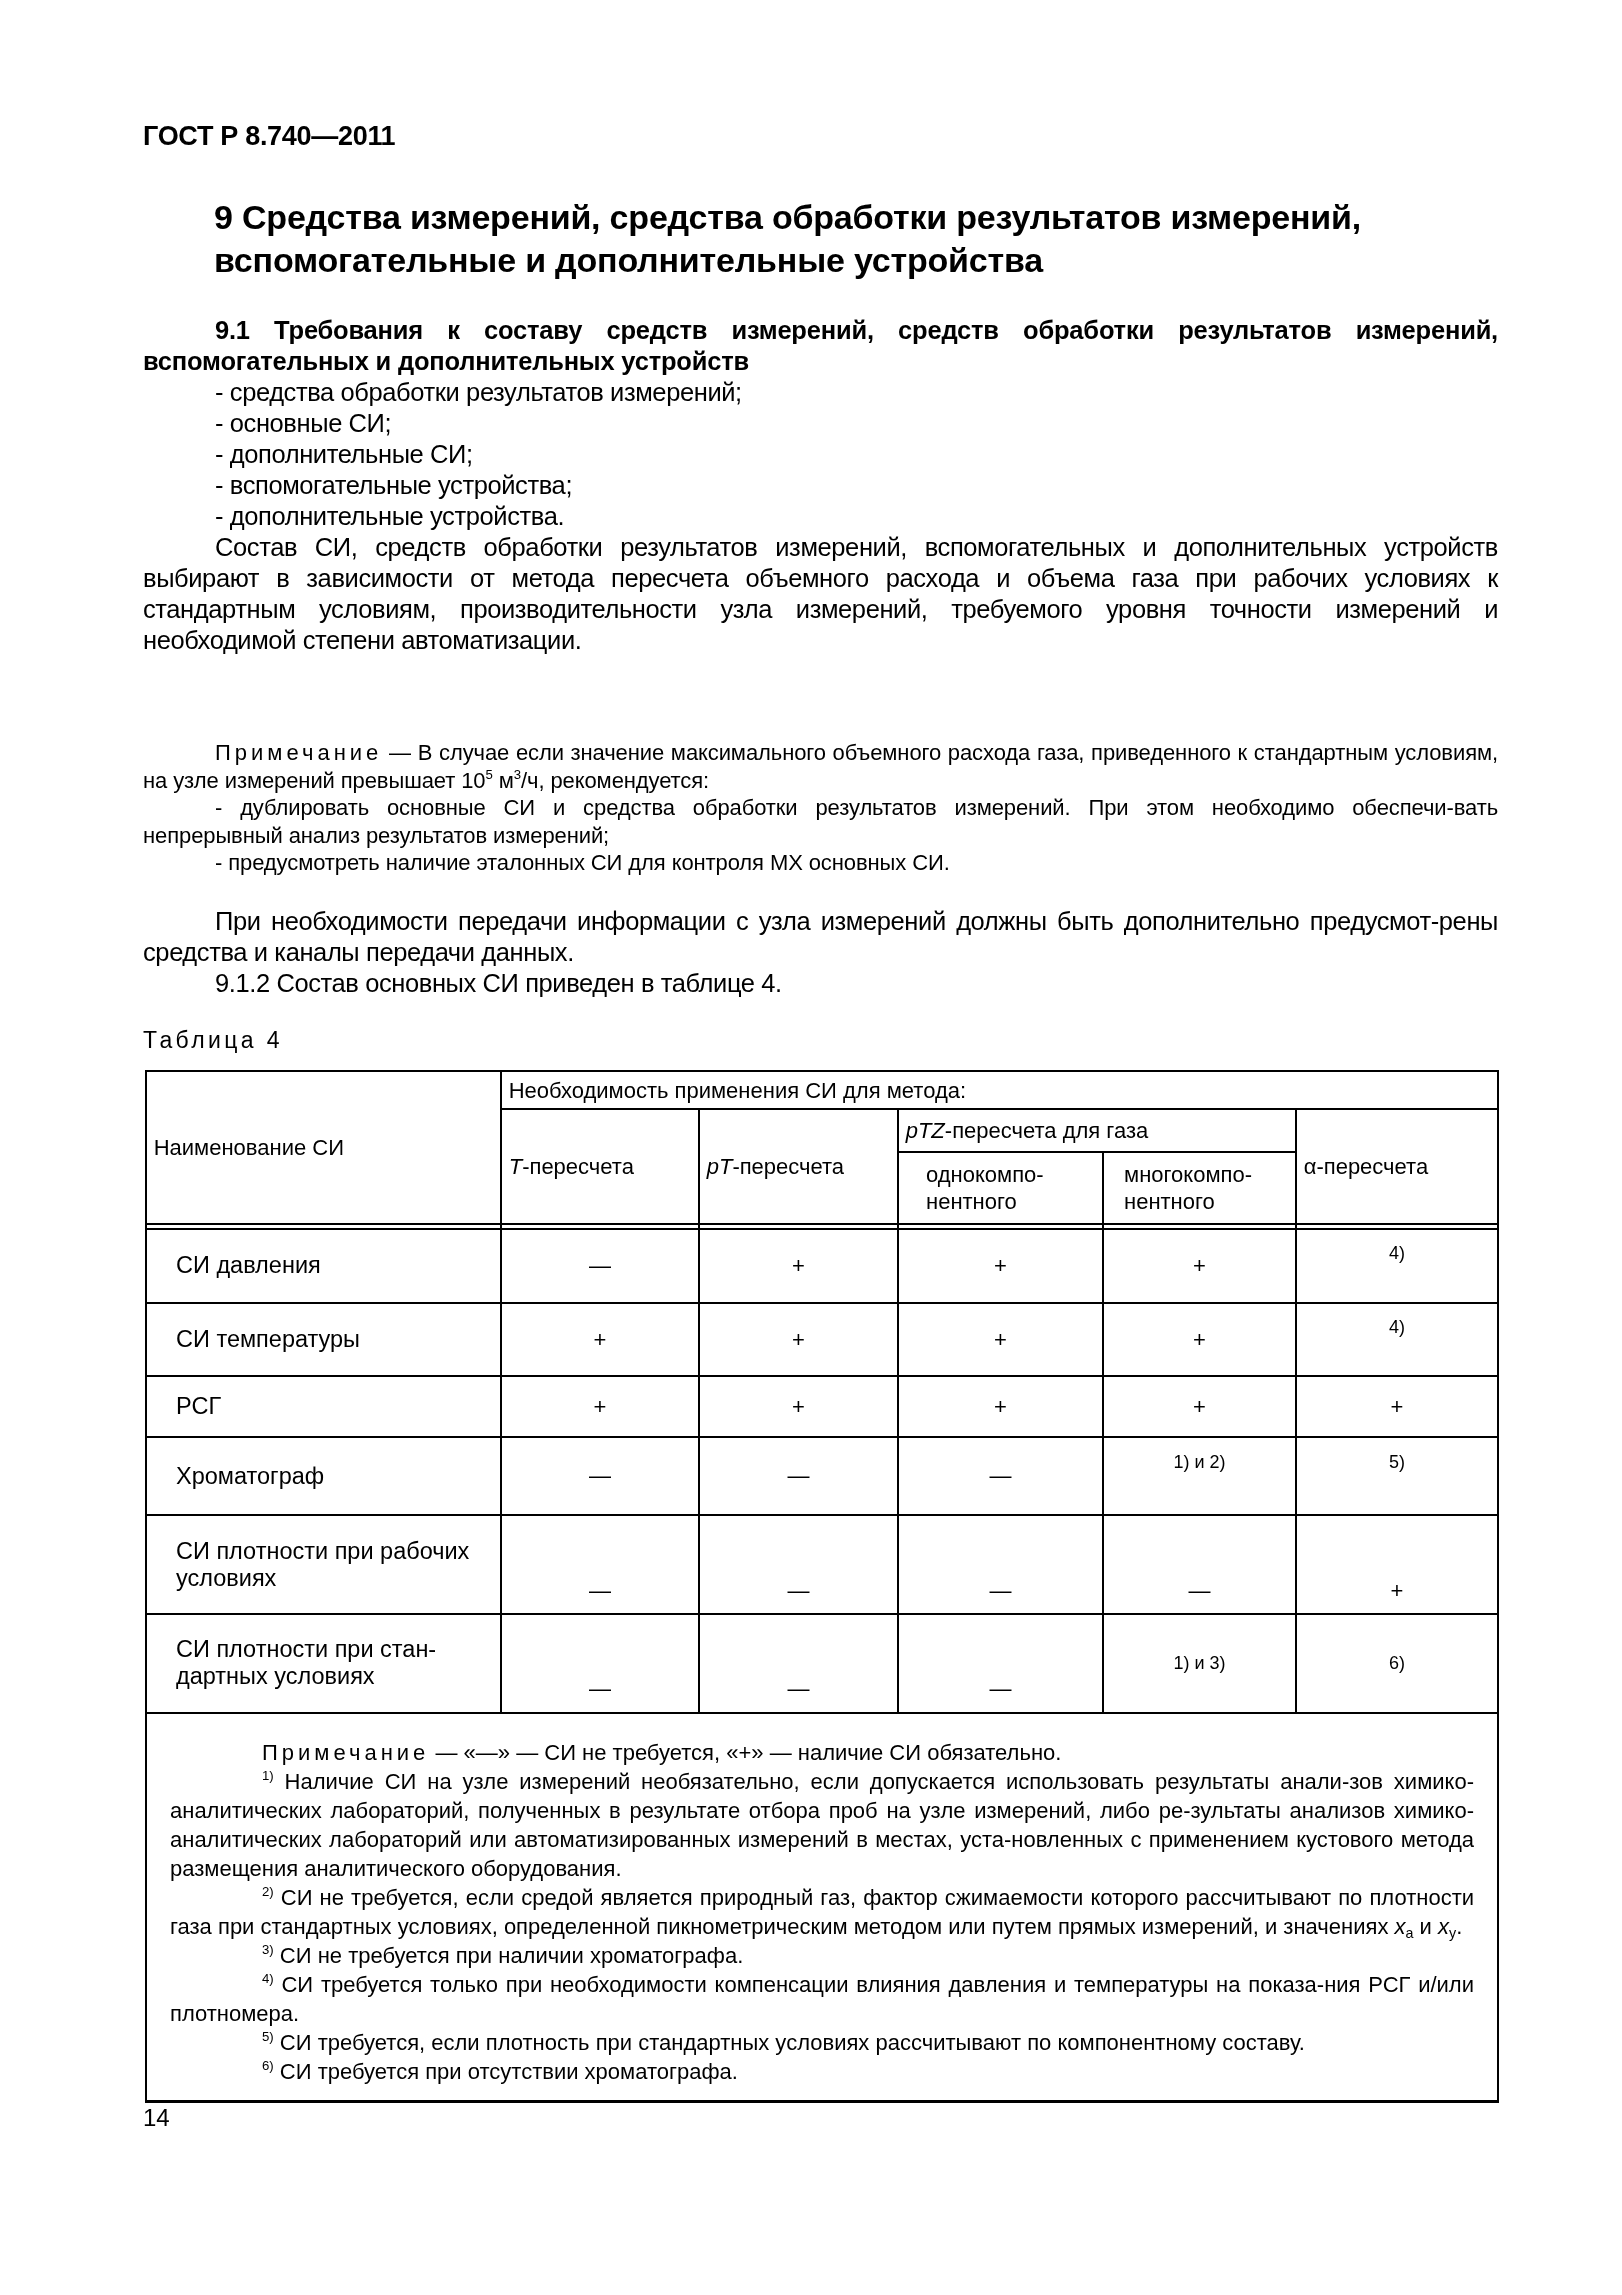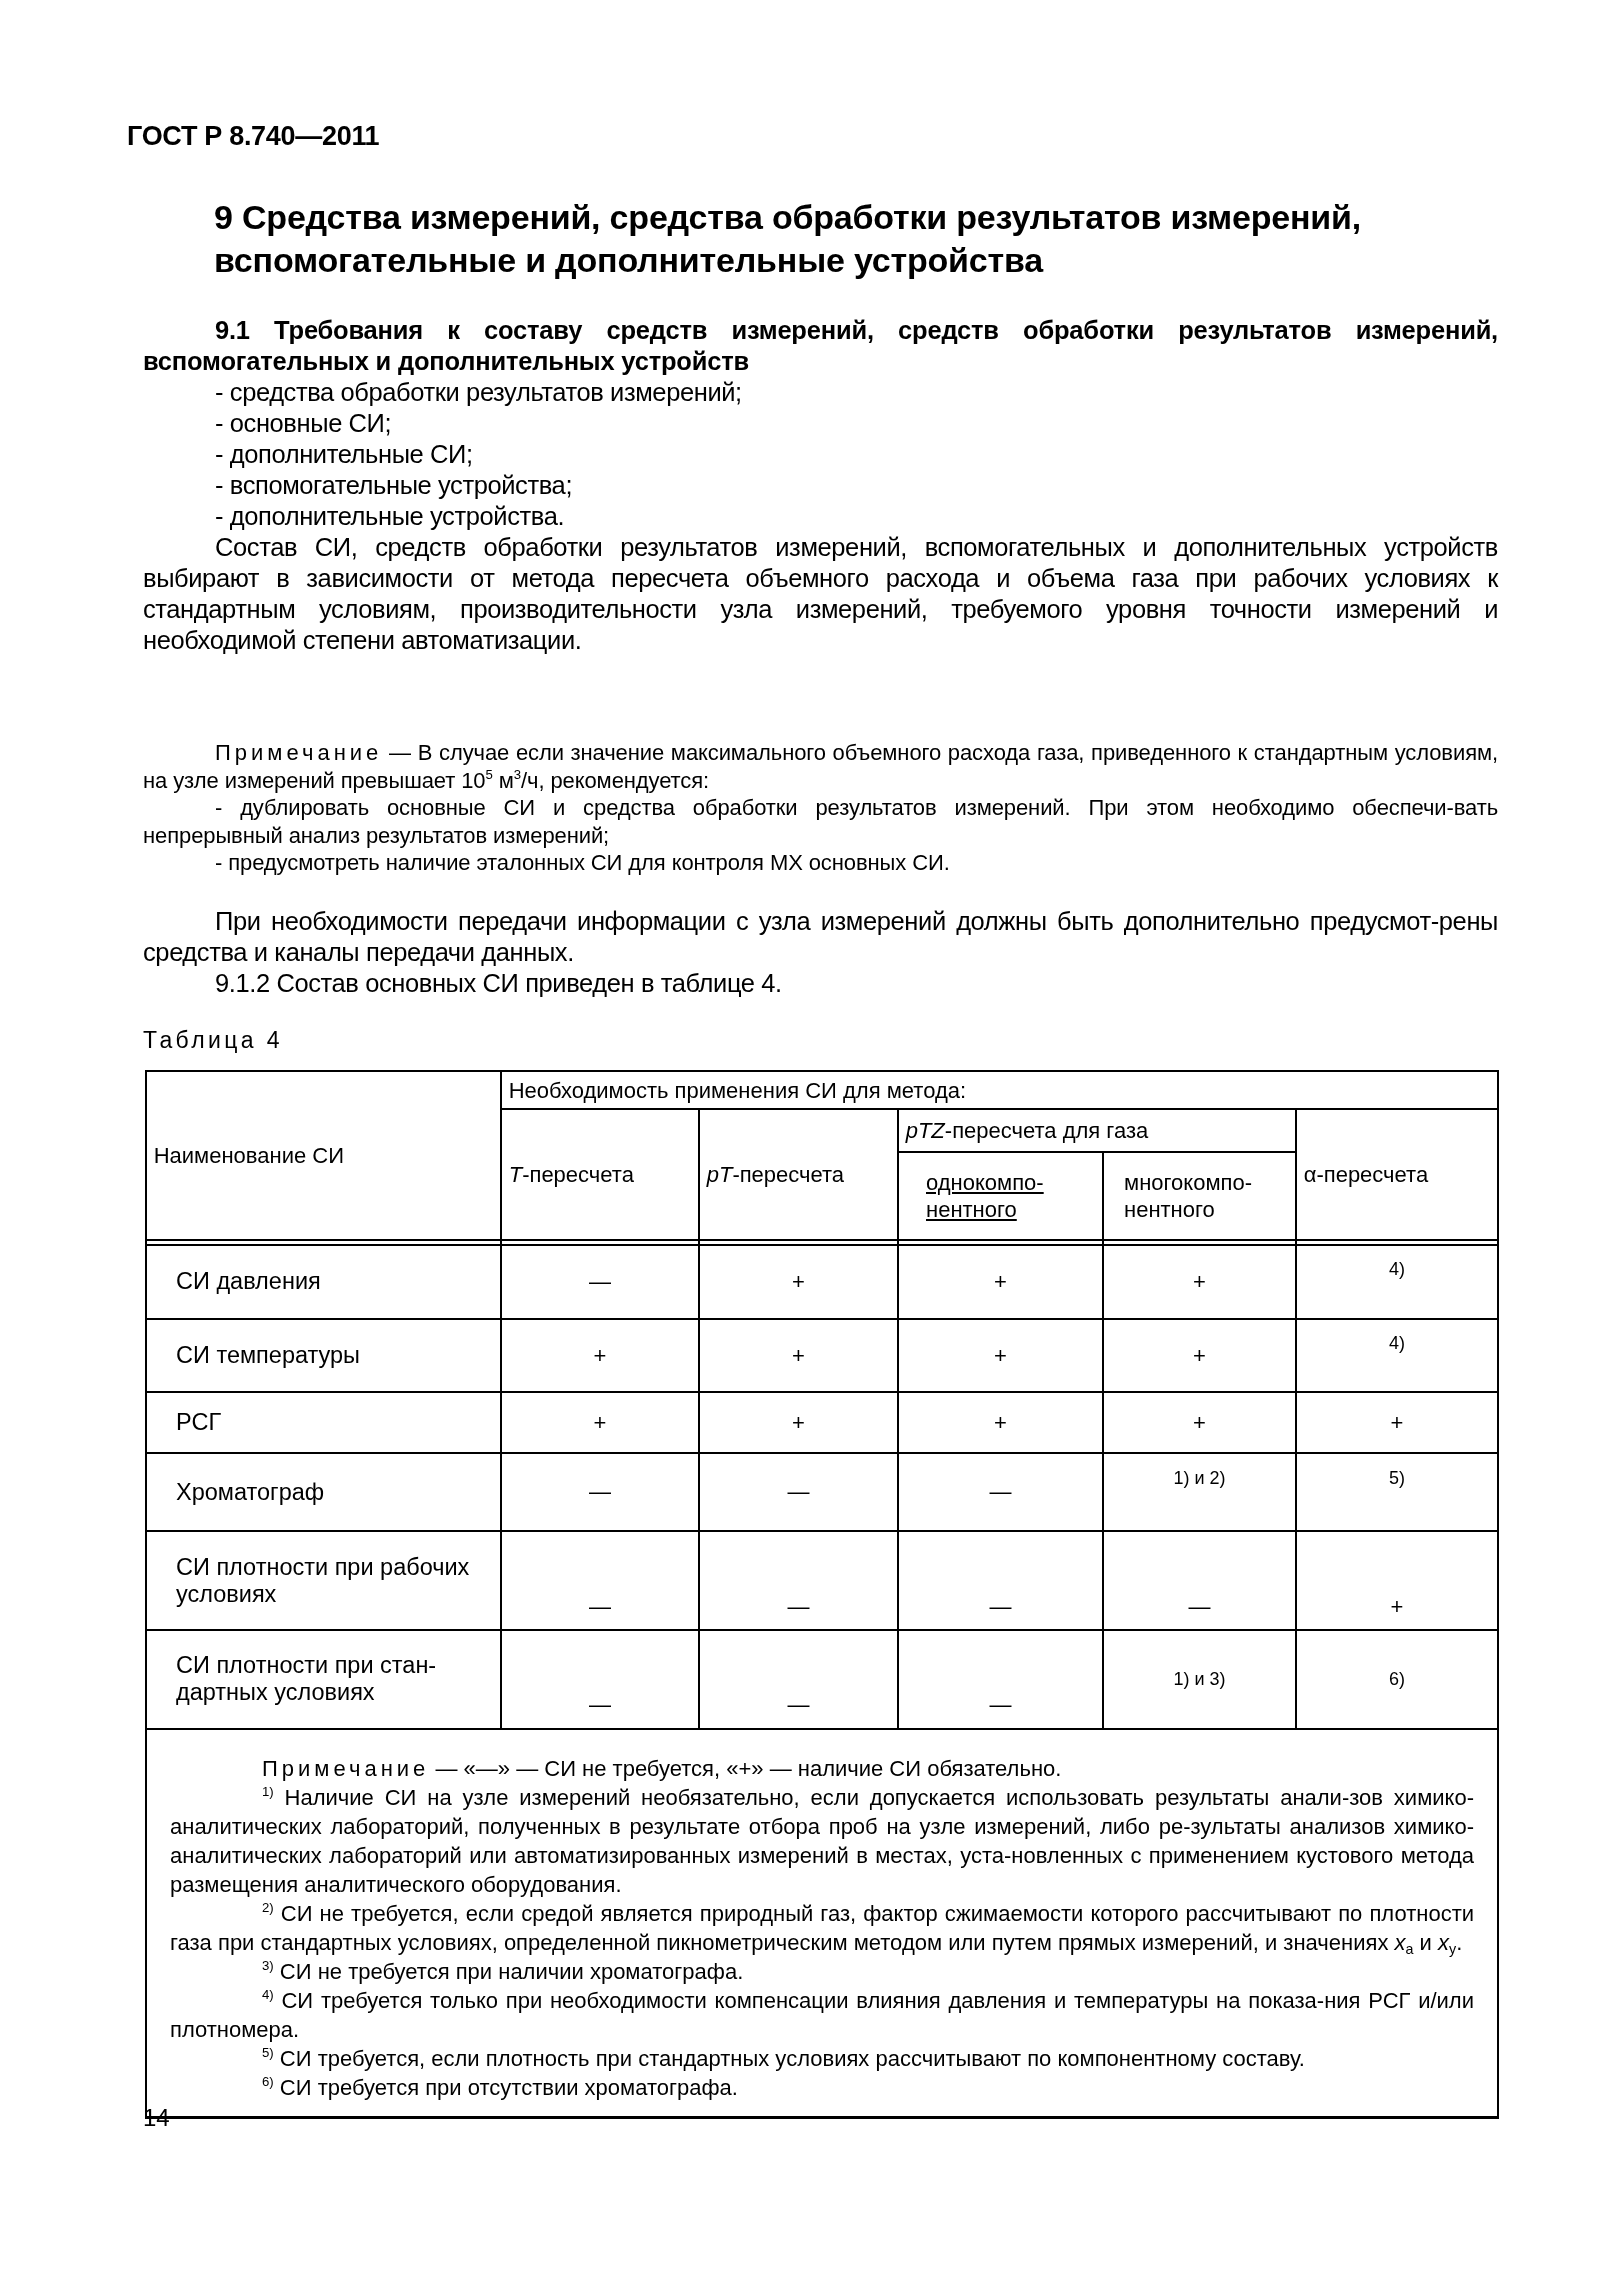--- a/index.html
+++ b/index.html
@@ -1,19 +1,19 @@
 <!DOCTYPE html>
 <html style="font-size:10.7px"><head>
 <meta charset="utf-8">
 <style>
   html, body { margin: 0; padding: 0; background: #ffffff; }
   body { width: 1623px; height: 2295px; position: relative; overflow: hidden;
          font-family: "Liberation Sans", sans-serif; color: #000; }
   .abs { position: absolute; }
-  .doc-code { left: 127px; top: 121px; font-size: 27px; font-weight: bold; letter-spacing: -0.3px; }
+  .doc-code { left: 143px; top: 121px; font-size: 27px; font-weight: bold; letter-spacing: -0.3px; }
   .sec-title { left: 214px; top: 196px; width: 1273px; font-size: 34px; font-weight: bold; line-height: 43px; letter-spacing: -0.2px; }
   .sub-title { left: 143px; top: 315px; width: 1355px; font-size: 25.5px; font-weight: bold; line-height: 31px; text-align: justify; text-indent: 72px; letter-spacing: -0.2px; }
   .body-text { left: 143px; width: 1355px; font-size: 25.5px; line-height: 31px; letter-spacing: -0.4px; }
   .body-text p { margin: 0; text-align: justify; }
   .ind { text-indent: 72px; }
   .note { font-size: 22px; line-height: 27.5px; letter-spacing: -0.1px; }
   .spaced { letter-spacing: 4px; }
   sup { font-size: 0.6em; line-height: 0; vertical-align: 0.7em; }
   sub { font-size: 0.65em; line-height: 0; vertical-align: -0.25em; }
   .tbl-caption { left: 143px; top: 1027px; font-size: 23px; letter-spacing: 3.4px; }
@@ -89,21 +89,21 @@
     <th rowspan="3">Наименование СИ</th>
     <th colspan="5">Необходимость применения СИ для  метода:</th>
   </tr>
   <tr class="h-mid">
     <th rowspan="2"><i>T</i><span>-пересчета</span></th>
     <th rowspan="2"><i>pT</i><span>-пересчета</span></th>
     <th colspan="2"><i>pTZ</i><span>-пересчета для газа</span></th>
     <th rowspan="2">α-пересчета</th>
   </tr>
   <tr class="h-low hdr-last">
-    <th style="padding:16px 27px;text-decoration:underline;">однокомпо-нентного</th>
+    <th style="padding:8px 27px;">однокомпо-нентного</th>
     <th style="padding:0 20px;">многокомпо-нентного</th>
   </tr>
   <tr class="gap">
     <td></td>
         <td></td>
         <td></td>
     <td></td>
         <td></td>
         <td></td>
   </tr>

